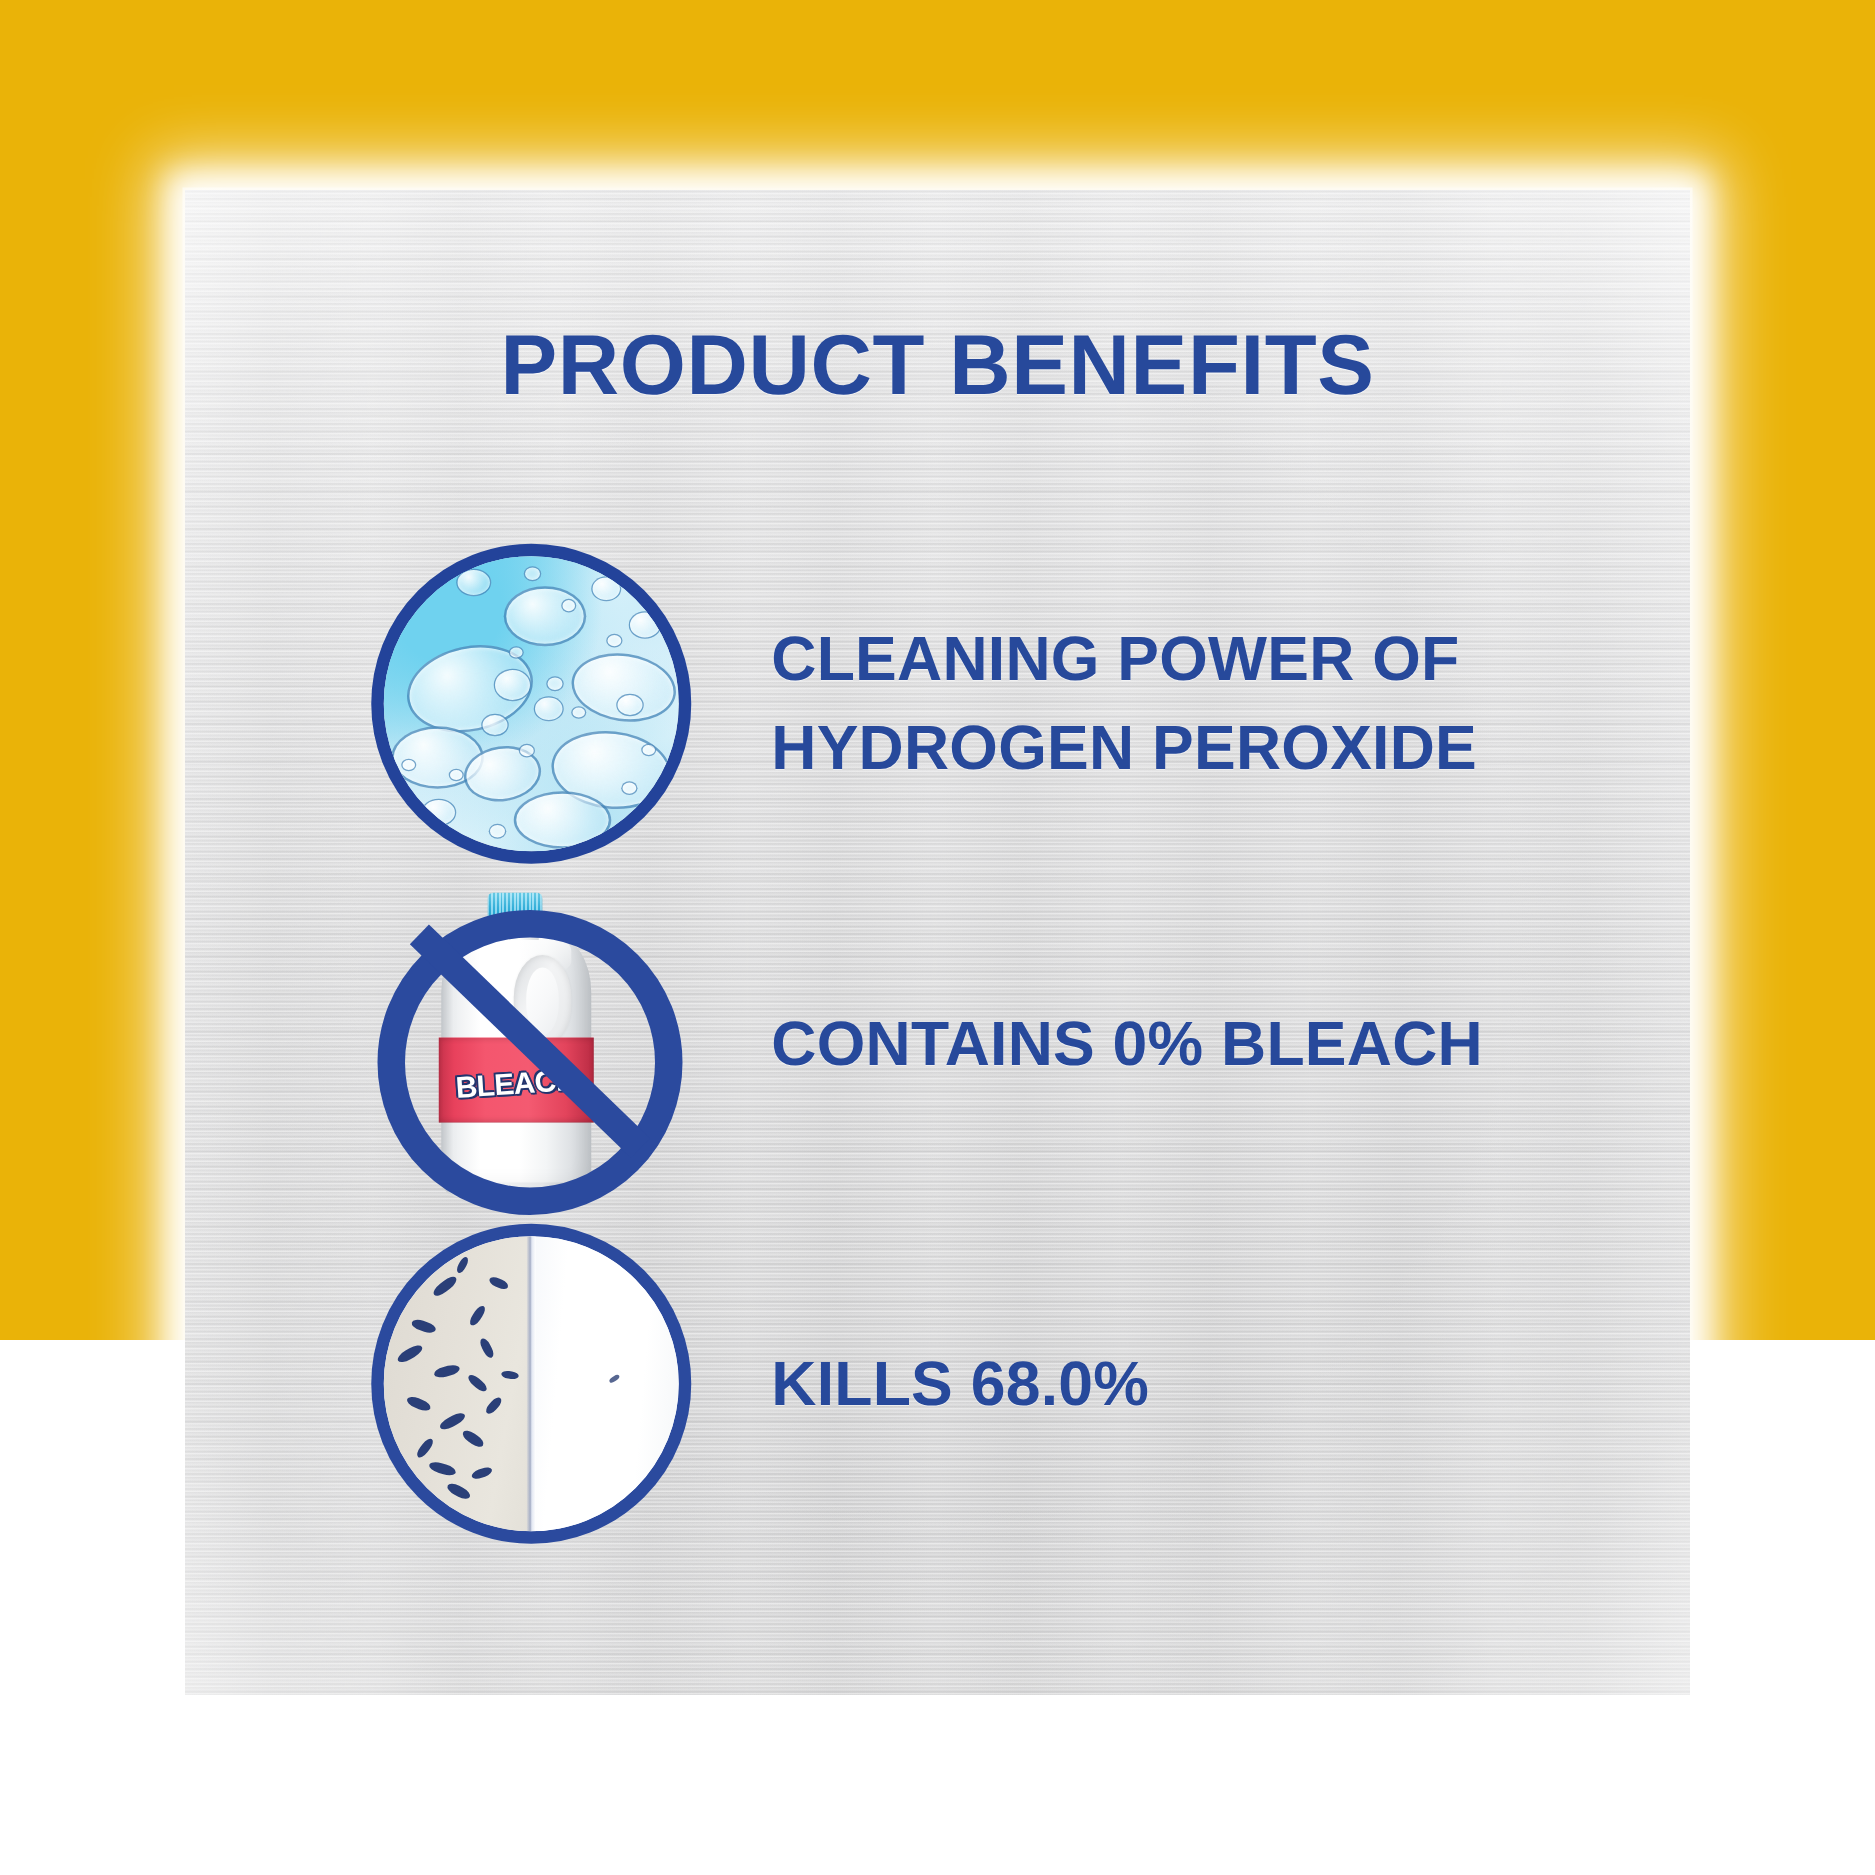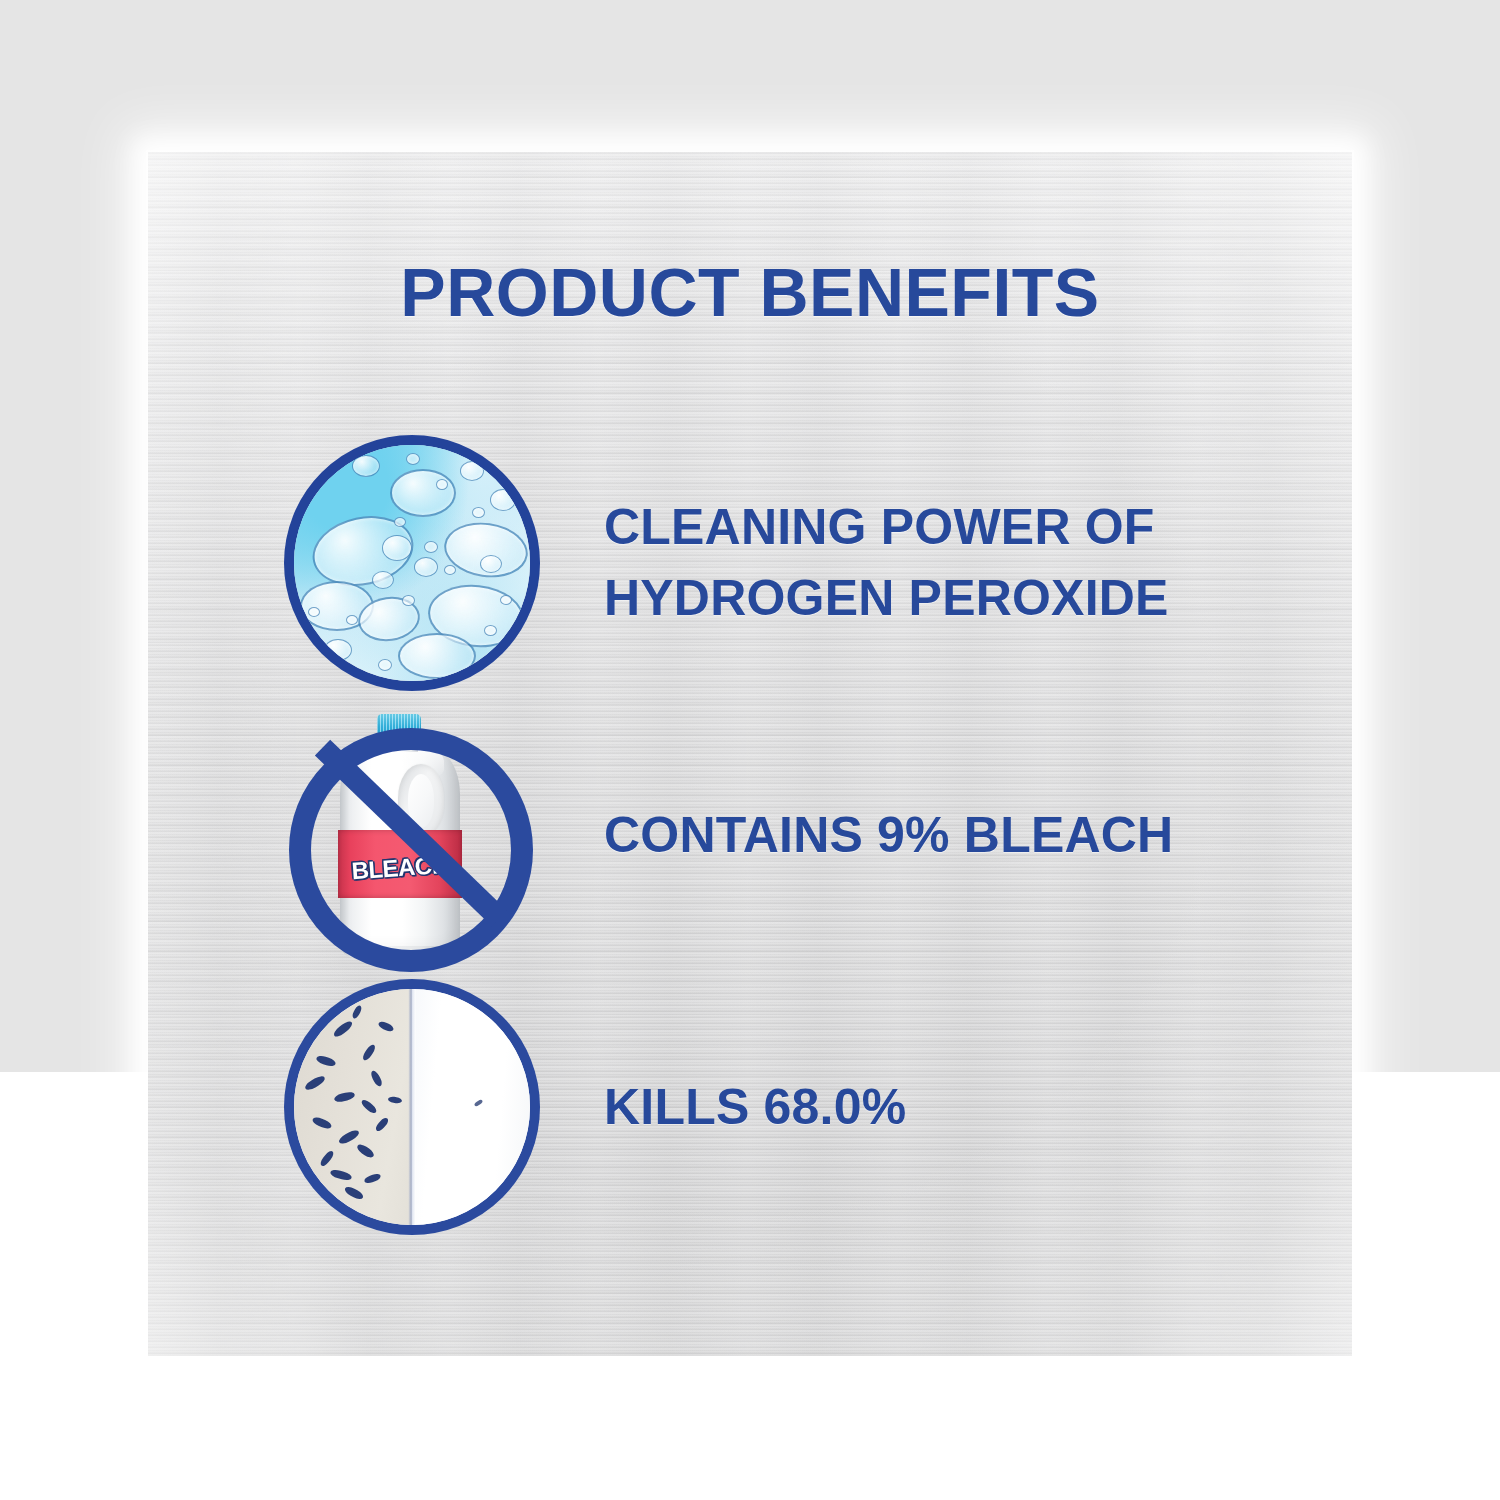--- a/index.html
+++ b/index.html
@@ -6,21 +6,21 @@
     margin: 0; padding: 0;
     width: 1500px; height: 1500px;
     background: #ffffff;
     font-family: "Liberation Sans", sans-serif;
     overflow: hidden;
   }
 
   #stage {
     position: relative;
     width: 1500px; height: 1072px;
-    background: #e5e5e5;
+    background: #eab308;
   }
 
   
   .panel {
     position: absolute;
     left: 148px; top: 152px;
     width: 1204px; height: 1204px;
     background-color: #dcdcdc;
     background-image:
       repeating-linear-gradient(0deg,
@@ -66,21 +66,21 @@
     font-size: 68px;
     font-weight: bold;
     letter-spacing: 0.5px;
     line-height: 1;
     text-shadow: 0 1px 0 rgba(255,255,255,0.55);
   }
 
   
   .row {
     position: absolute;
-    left: 135px;
+    left: 148px;
     width: 1204px;
     height: 270px;
     display: flex;
     align-items: center;
   }
   #row-0 { top: 428px; }
   #row-1 { top: 700px; }
   #row-2 { top: 972px; }
 
   .icon-cell {
@@ -328,21 +328,21 @@
           <div class="jug-label">
             <div class="jug-label-text">BLEACH</div>
           </div>
           <div class="jug-base"></div>
         </div>
         <div class="nb-ring"></div>
         <div class="nb-slash"></div>
       </div>
     </div>
     <div class="text-cell">
-      <span class="ln">CONTAINS 9% BLEACH</span>
+      <span class="ln">CONTAINS 0% BLEACH</span>
     </div>
   </div>
 
   <div class="row" id="row-2">
     <div class="icon-cell">
       <div class="ba-outer">
         <div class="ba-left">
           <div class="germ" style="left:38px; top:36px;  width:22px; height:8px;  transform:rotate(-38deg);"></div>
           <div class="germ" style="left:84px; top:34px;  width:16px; height:7px;  transform:rotate(24deg);"></div>
           <div class="germ" style="left:22px; top:68px;  width:20px; height:8px;  transform:rotate(18deg);"></div>

